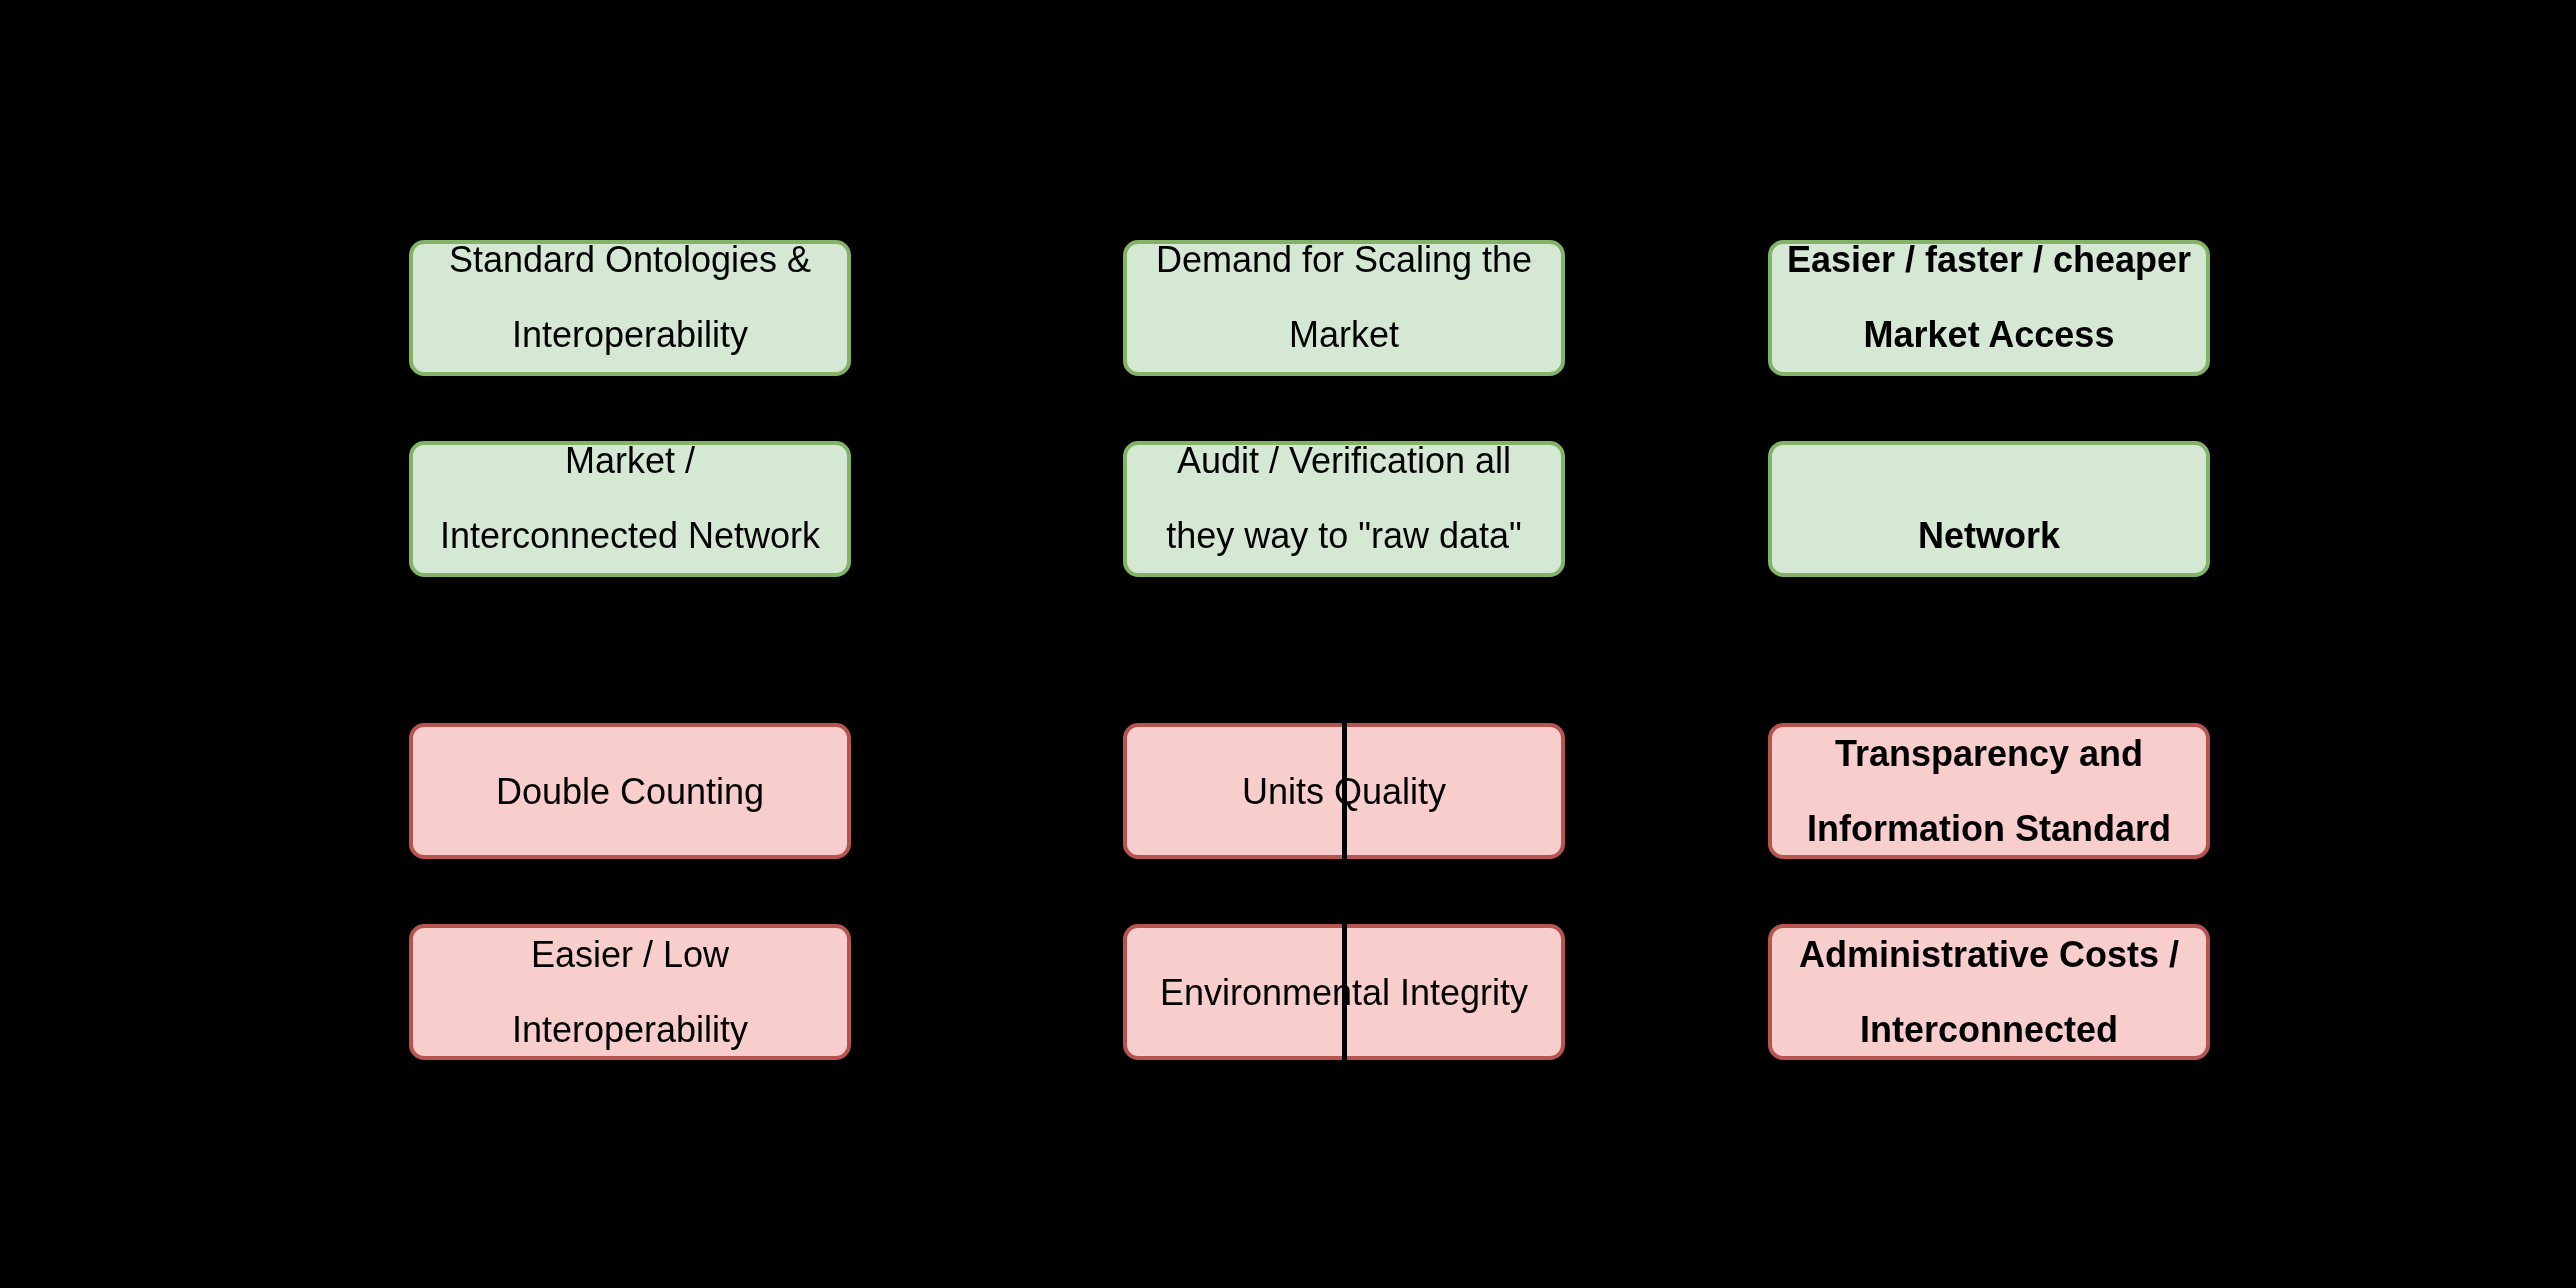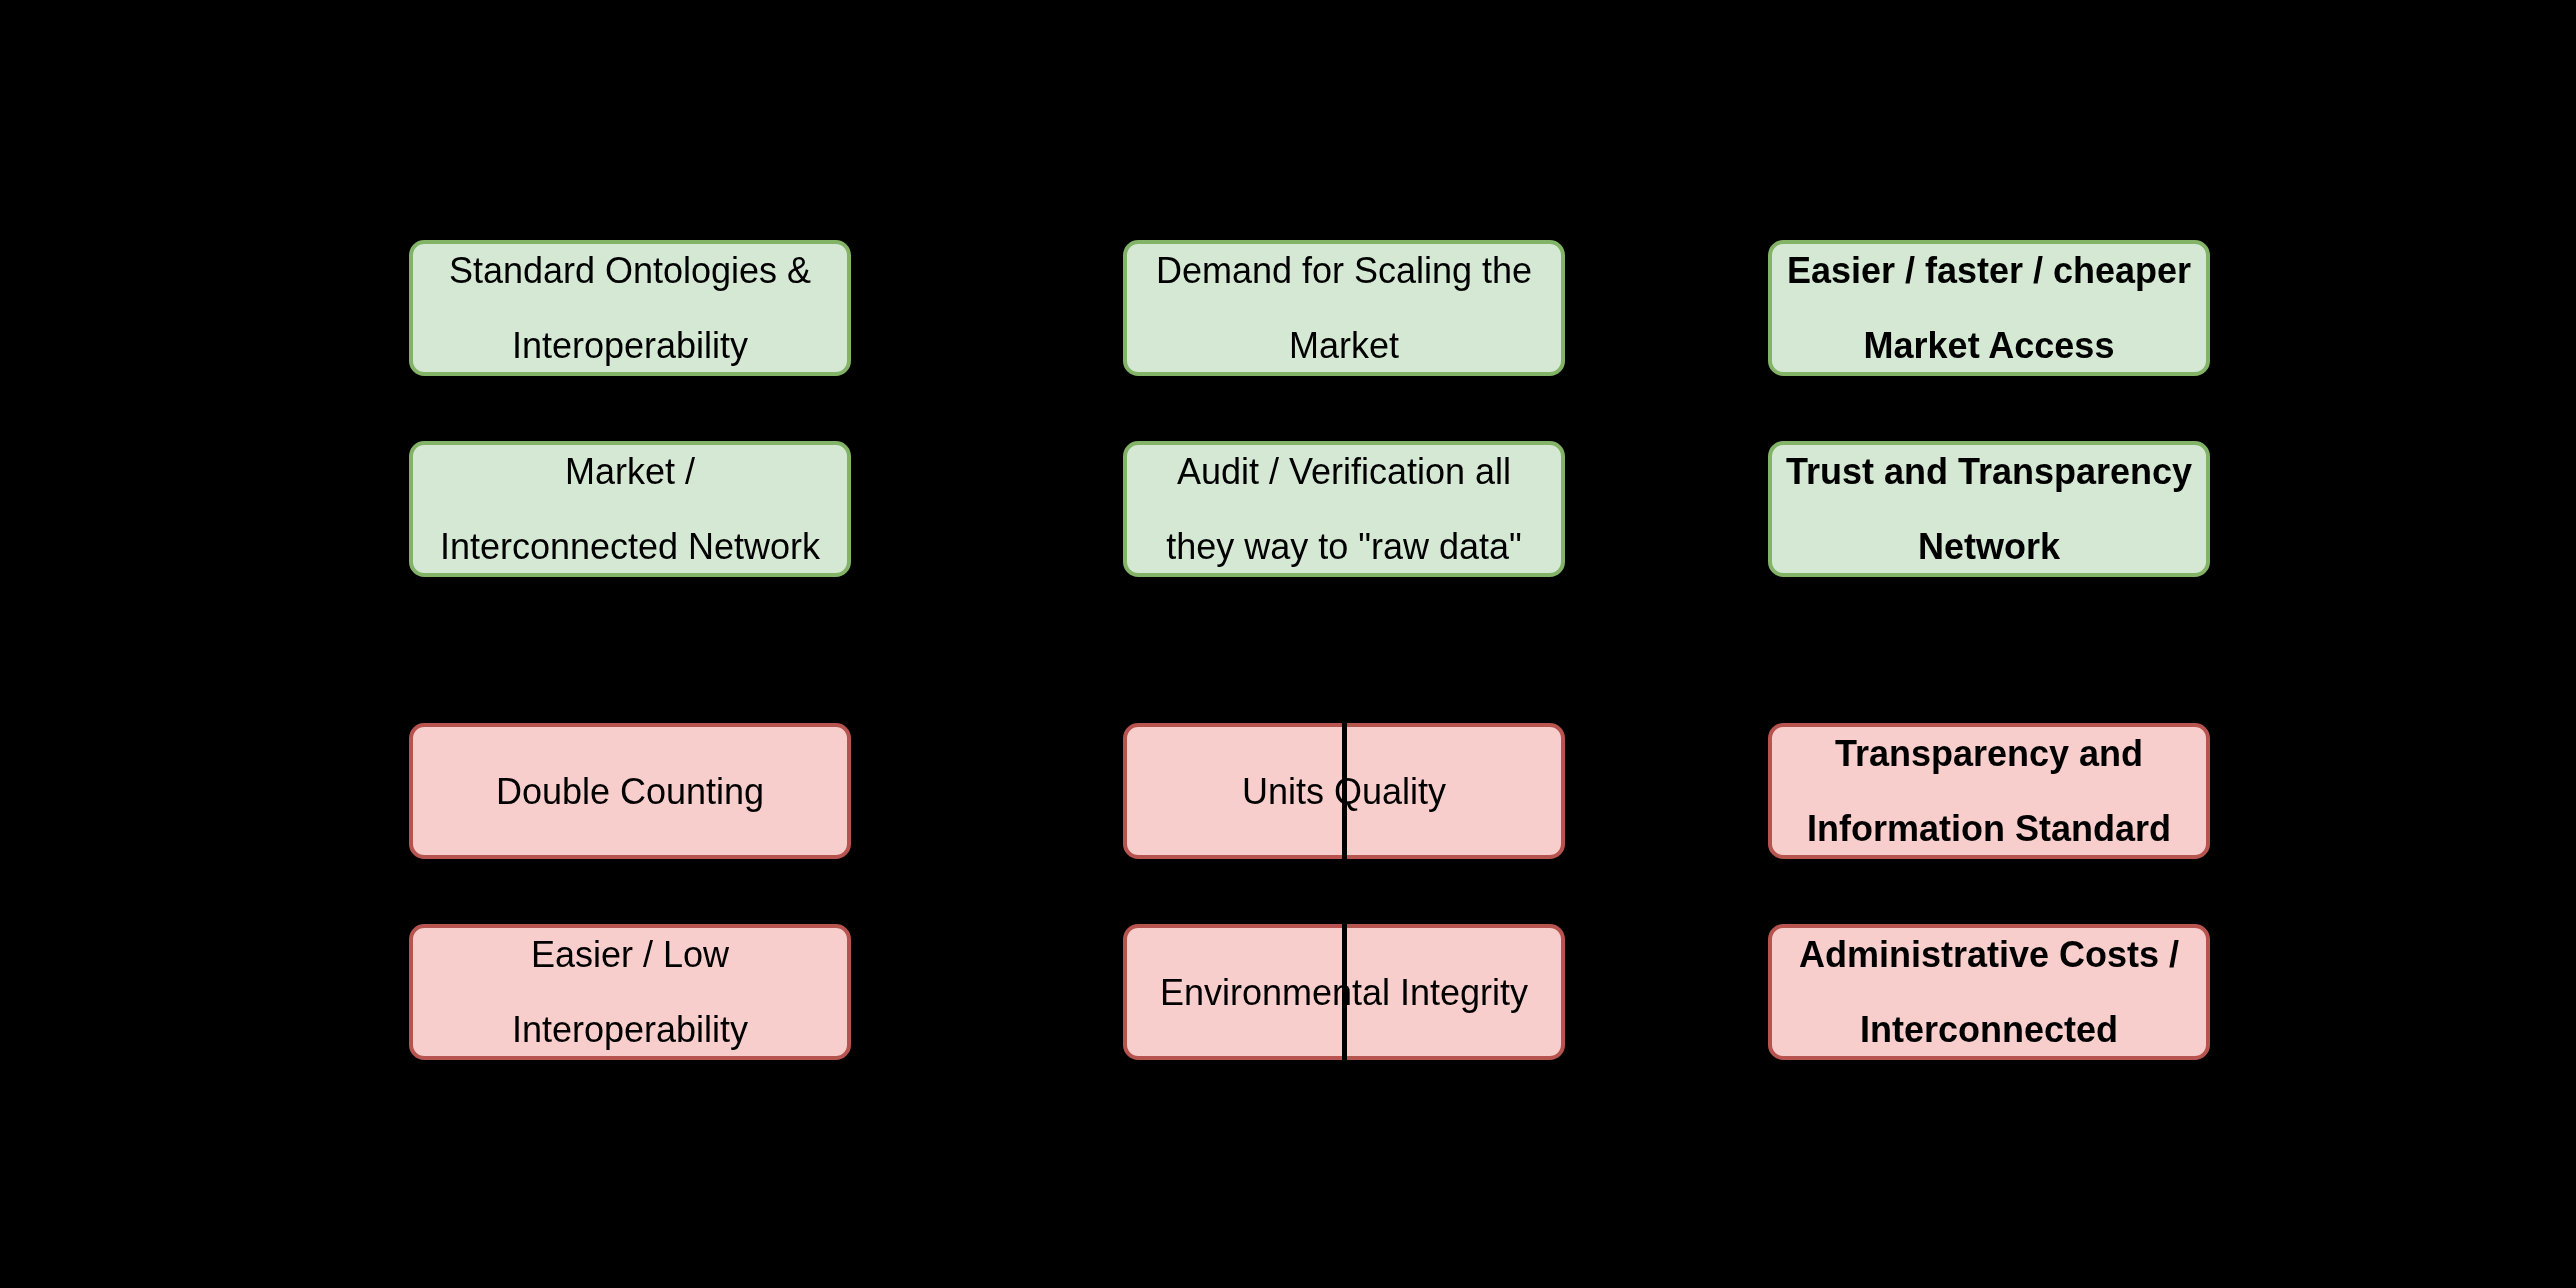--- a/index.html
+++ b/index.html
@@ -31,20 +31,21 @@
     border-style: solid;
     display: flex;
     flex-direction: column;
     align-items: center;
     justify-content: center;
   }
 
   .node.enabler {
     background: #d5e8d4;
     border-color: #82b366;
+    justify-content: flex-end;
   }
 
   .node.barrier {
     background: #f8cecc;
     border-color: #b85450;
   }
 
   .node-label {
     position: relative;
     z-index: 2;
@@ -104,21 +105,20 @@
     <div class="node-label">Market /</div>
     <div class="node-label">Interconnected Network</div>
   </div>
 
   <div class="node enabler c2 r2">
     <div class="node-label">Audit / Verification all</div>
     <div class="node-label">they way to "raw data"</div>
   </div>
 
   <div class="node enabler c3 r2">
-    <div class="node-label">Trust and Transparency</div>
     <div class="node-label">Network</div>
   </div>
 
   <div class="node barrier c1 r3">
     <div class="node-label">Double Counting</div>
   </div>
 
   <div class="node barrier c2 r3">
     <div class="splitter"></div>
     <div class="node-label">Units Quality</div>

